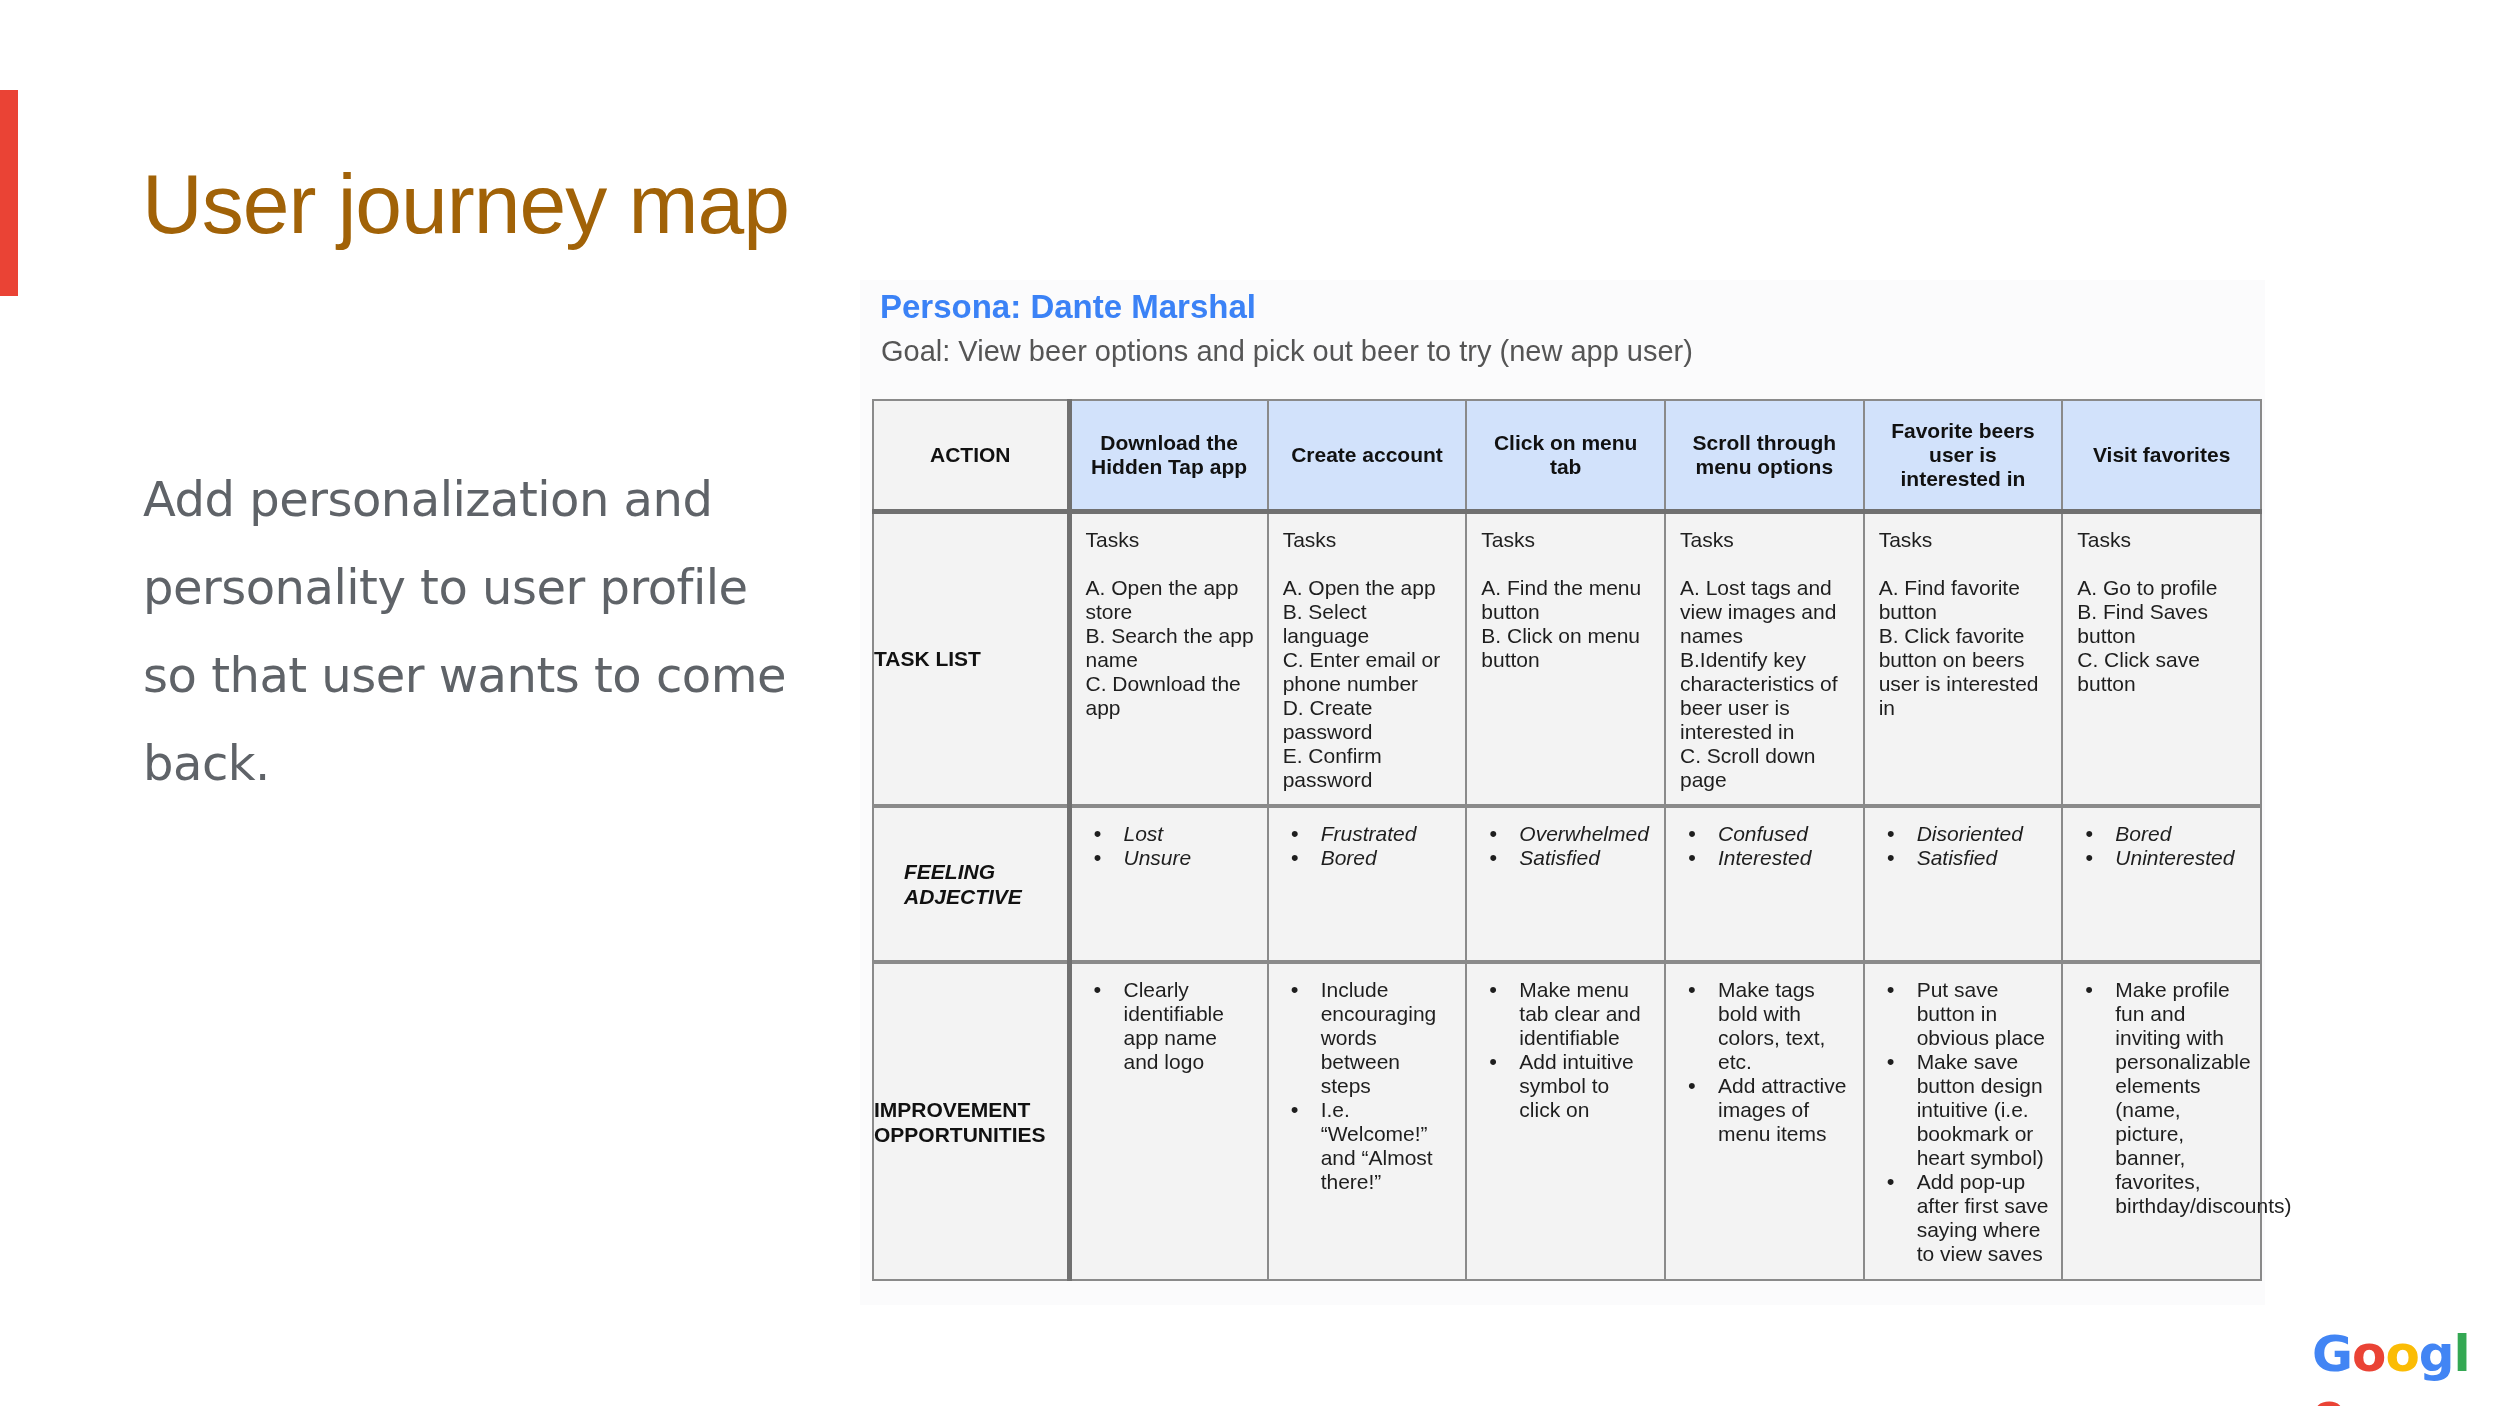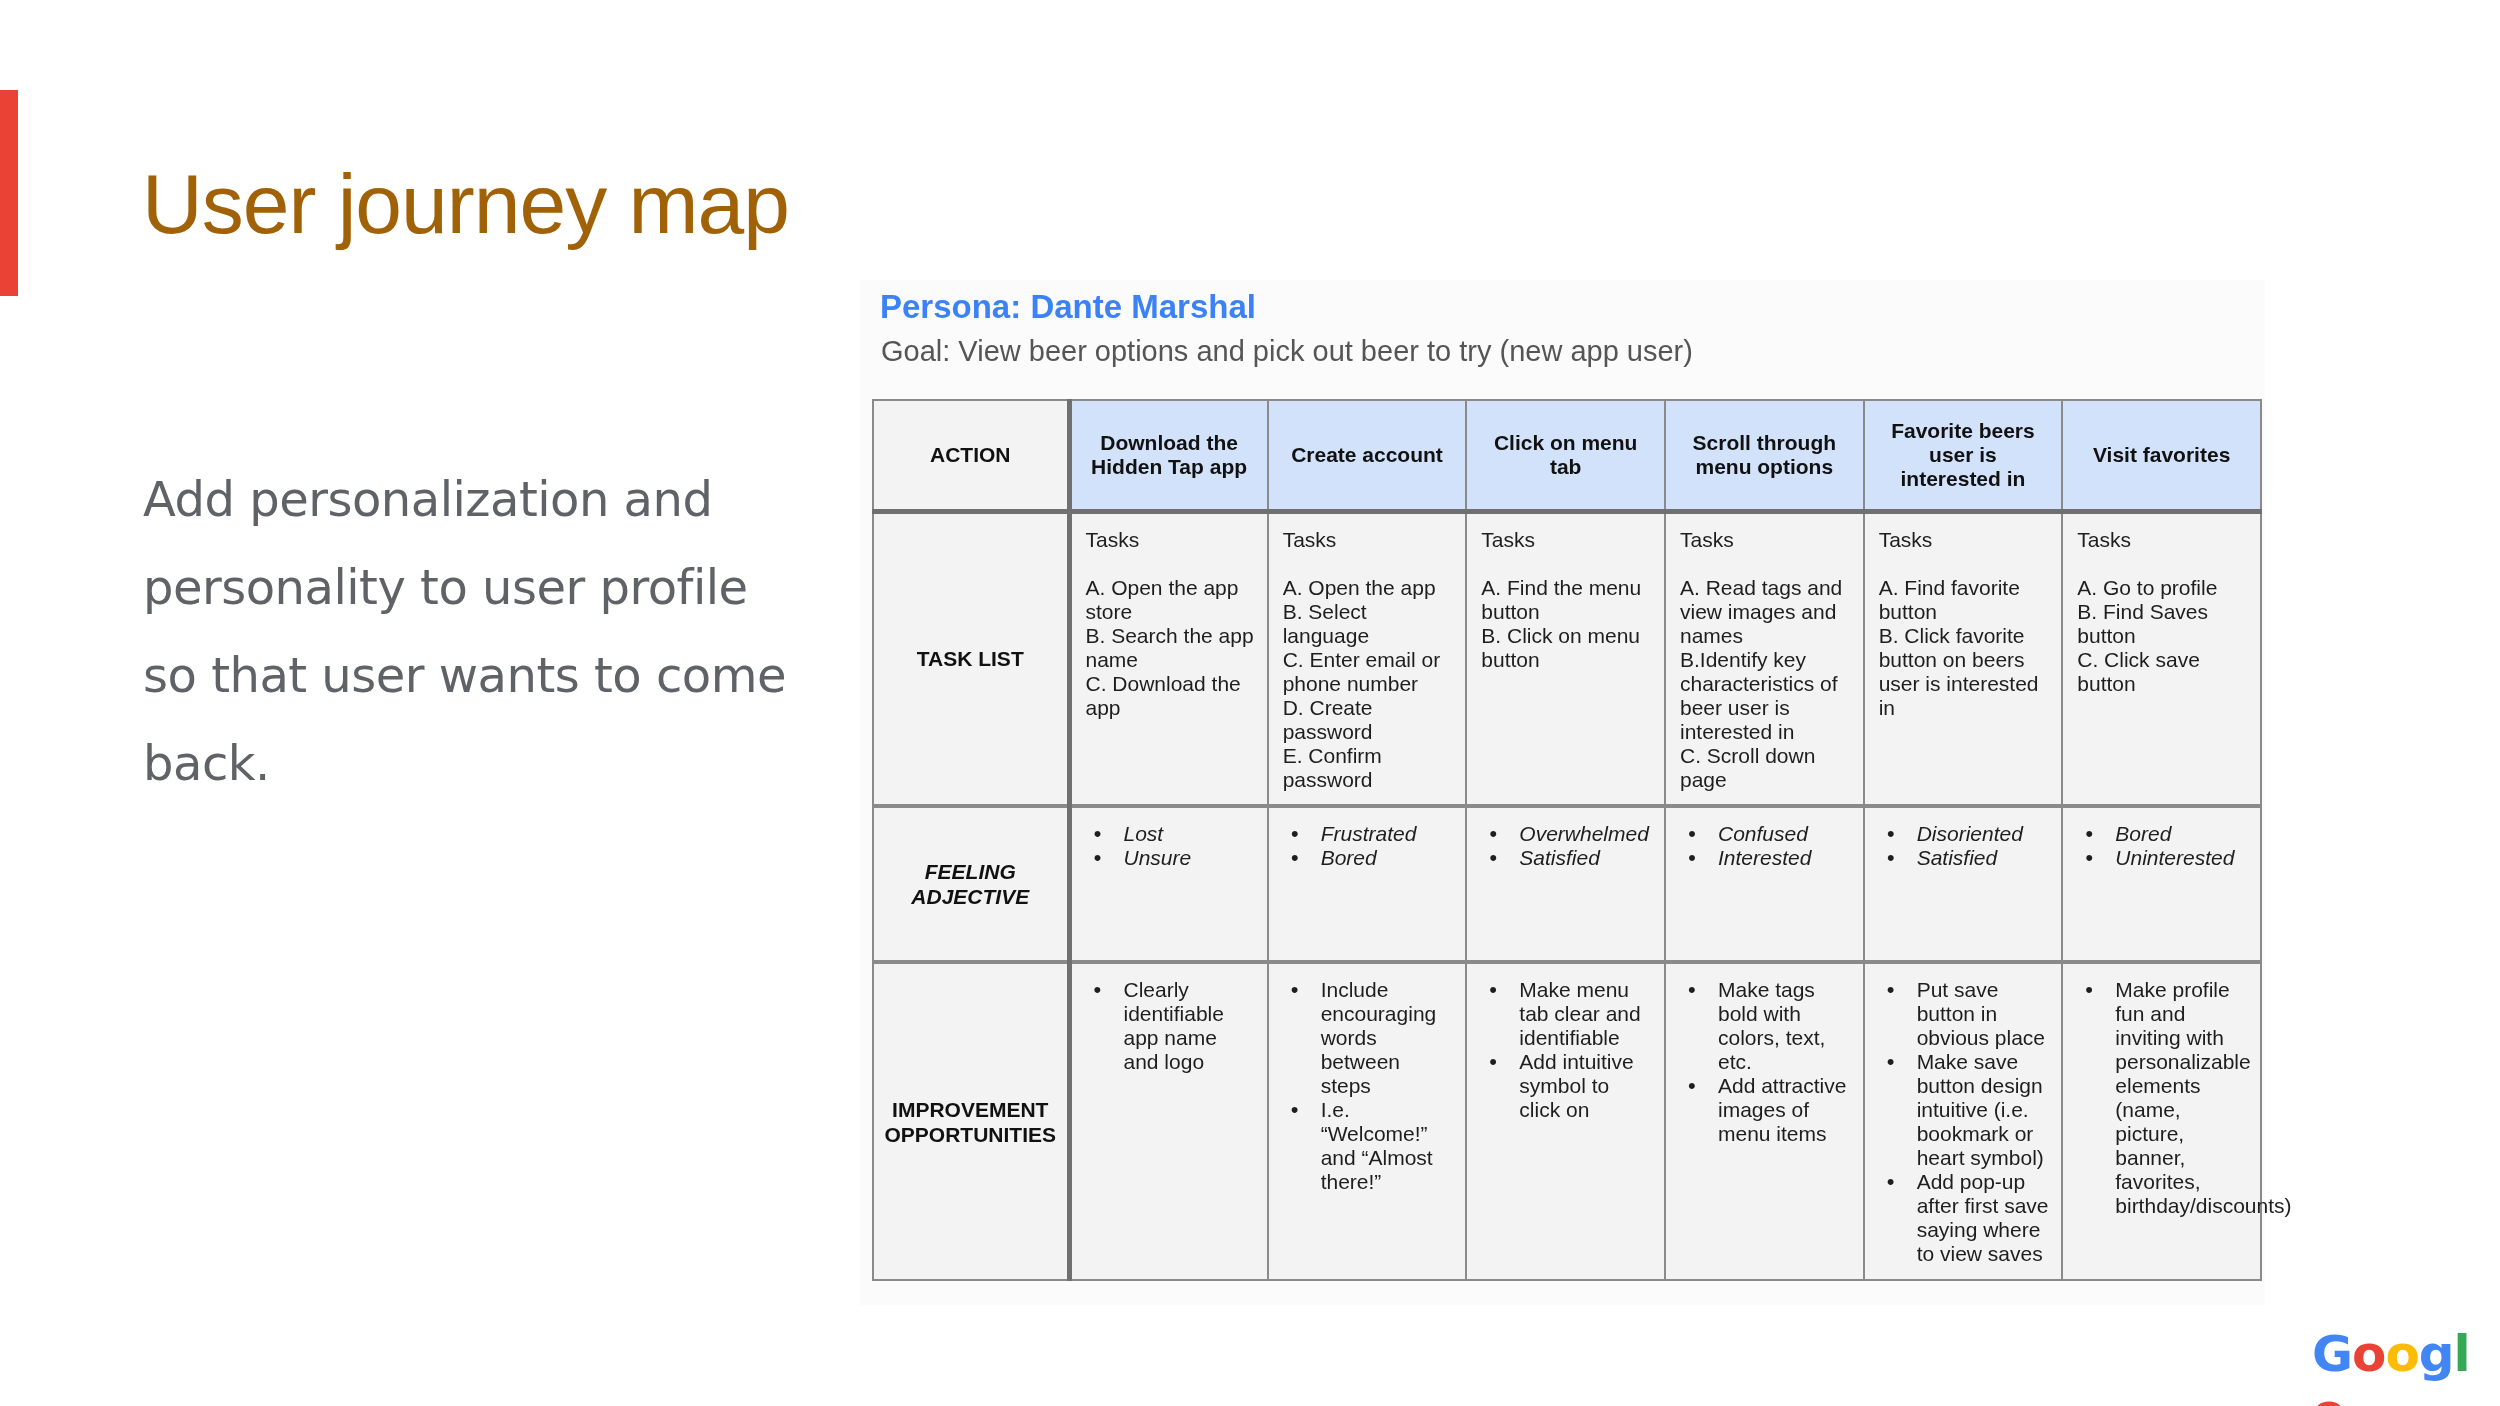--- a/index.html
+++ b/index.html
@@ -25,21 +25,21 @@
   table.jm {
     position: absolute; left: 872px; top: 399px; width: 1390px; height: 882px;
     border-collapse: collapse; table-layout: fixed; background: #f3f3f3;
     font-size: 21px; color: #1e1e1e;
   }
   table.jm td, table.jm th { border: 2px solid #8a8a8a; vertical-align: top; padding: 0; }
   table.jm col.c0 { width: 196px; }
   table.jm tr.hdr th { background: #d2e2fb; font-weight: bold; text-align: center; vertical-align: middle; font-size: 21px; line-height: 24px; padding: 0 12px; color: #111; }
   table.jm tr.hdr th.rowhead { background: #f3f3f3; }
   table.jm tr.hdr th, table.jm tr.hdr td { border-bottom: 5px solid #707070; }
-  table.jm .rowhead { border-right: 5px solid #707070 !important; background: #f3f3f3; font-weight: bold; text-align: center; vertical-align: middle; font-size: 21px; line-height: 25px; color: #111; }
+  table.jm .rowhead { border-right: 5px solid #707070 !important; background: #f3f3f3; font-weight: bold; text-align: left; vertical-align: middle; font-size: 21px; line-height: 25px; color: #111; }
   tr.r-tasks { height: 295px; }
   tr.r-feel { height: 156px; }
   tr.r-imp { height: 318px; }
   tr.r-feel td, tr.r-feel th { border-top: 4px solid #8a8a8a; border-bottom: 4px solid #8a8a8a; font-style: italic; }
   .cell { padding: 14px 12px 10px 14px; line-height: 24px; }
   .tasks-label { margin-bottom: 24px; }
   ul.bl { margin: 0; padding: 0 0 0 0; list-style: none; }
   ul.bl li { position: relative; padding-left: 38px; line-height: 24px; }
   ul.bl li::before { content: "\2022"; position: absolute; left: 8px; top: 0; font-size: 22px; }
   .google-logo { position: absolute; left: 2312px; top: 1325px; font-size: 50px; font-weight: bold; letter-spacing: -1px; font-family: "DejaVu Sans", sans-serif; }
@@ -99,21 +99,21 @@
     <td>
           <div class="cell">
             <div class="tasks-label">Tasks</div>
             <div>A. Find the menu button</div>
             <div>B. Click on menu button</div>
           </div>
         </td>
     <td>
           <div class="cell">
             <div class="tasks-label">Tasks</div>
-            <div>A. Read tags and view images and names</div>
+            <div>A. Lost tags and view images and names</div>
             <div>B.Identify key characteristics of beer user is interested in</div>
             <div>C. Scroll down page</div>
           </div>
         </td>
     <td>
           <div class="cell">
             <div class="tasks-label">Tasks</div>
             <div>A. Find favorite button</div>
             <div>B. Click favorite button on beers user is interested in</div>
           </div>

